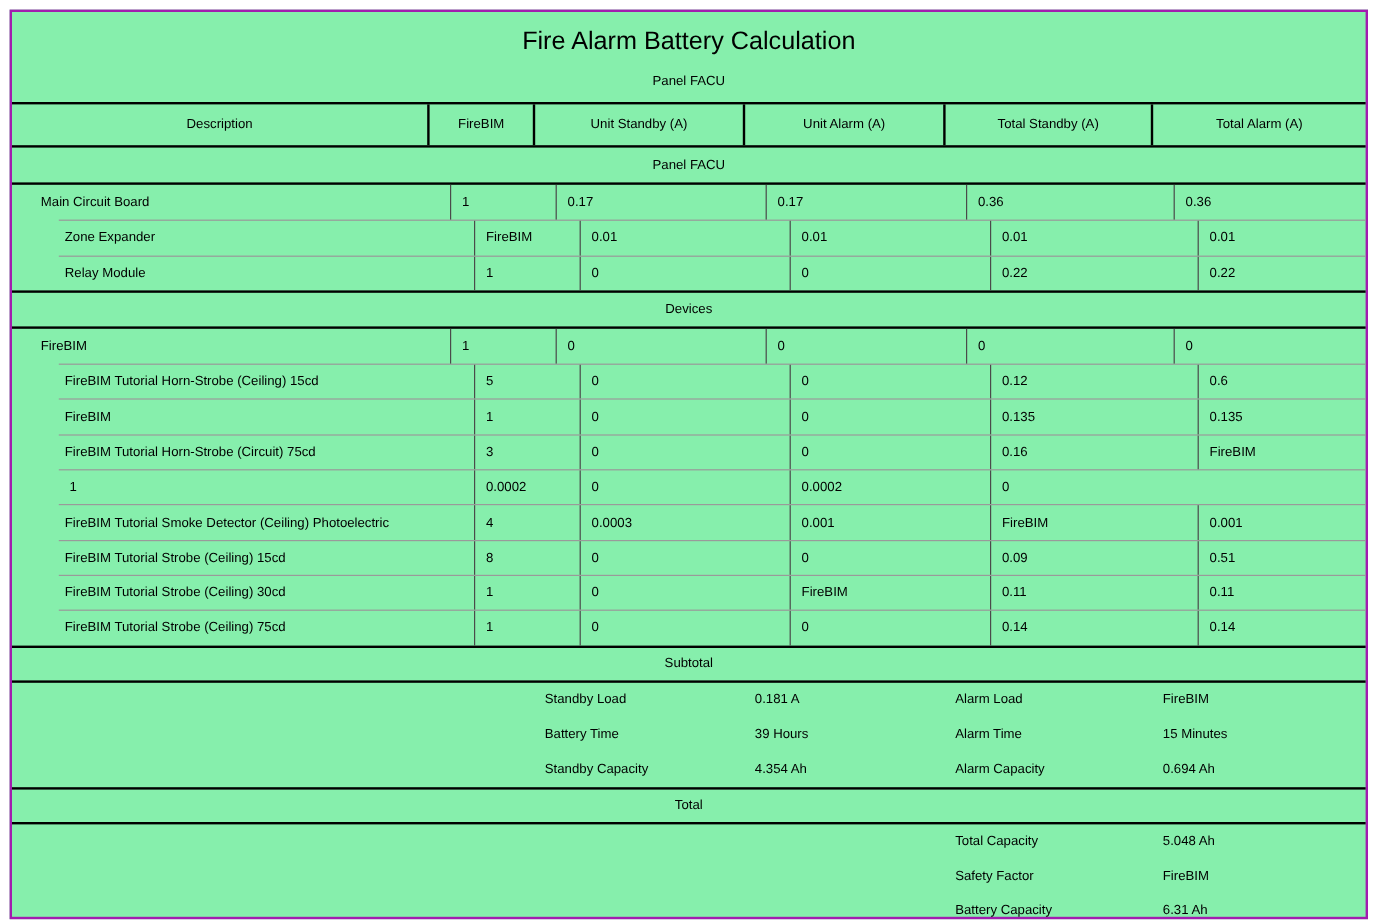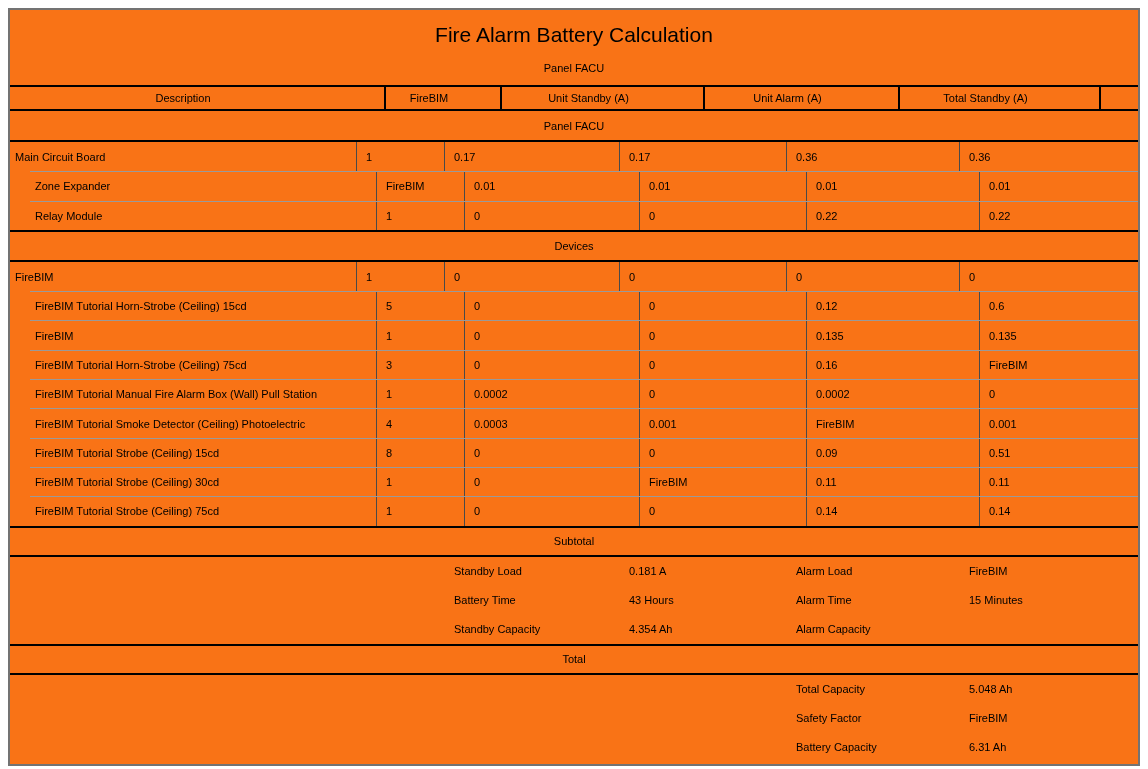--- a/index.html
+++ b/index.html
@@ -1,40 +1,40 @@
 <!DOCTYPE html>
 <html><head>
 <meta charset="utf-8">
 <style>
   * { margin:0; padding:0; box-sizing:border-box; }
   html,body { width:1148px; height:769px; background:#ffffff; overflow:hidden;
               font-family:"Liberation Sans", sans-serif; color:#000; }
   .page { position:absolute; left:8px; top:8px; width:1132px; height:758px;
-          border:2px solid #737373; background:#f97316; }
+          border:2px solid #a21caf; background:#86efac; }
 
   
   .title-block { height:75px; text-align:center; }
   .report-title { padding-top:13px; font-size:21px; line-height:24px; font-weight:400; }
   .report-subtitle { margin-top:15px; font-size:11px; line-height:13px; }
 
   
   .grid { display:grid; grid-template-columns:346px 88px 175px 167px 173px 179px; }
 
   
-  .header-row { height:26px; border-top:2px solid #000; border-bottom:2px solid #000;gap:28px; }
+  .header-row { height:38px; border-top:2px solid #000; border-bottom:2px solid #000; }
   .hc { display:flex; align-items:center; justify-content:center; font-size:11px; }
   .hc + .hc { border-left:2px solid #000; }
 
   
   .section-header { display:flex; align-items:center; justify-content:center;
                     font-size:11px; border-bottom:2px solid #000; height:29px; }
   .sh-1 { height:31px; } .sh-2 { height:30px; }
 
   
-  .section-rows { border-bottom:2px solid #000; }
+  .section-rows { border-bottom:2px solid #000;padding-left:19px; }
   .row { height:29.3px; }
   .section-rows .row + .row { border-top:1px solid #9a9a9a;margin-left:20px; }
   .c { display:flex; align-items:center; font-size:11px; padding-left:9px; overflow:hidden; white-space:nowrap; }
   .c + .c { border-left:1px solid #4a4a4a; }
   .c.desc { padding-left:5px; }
 
   
   .summary-block { height:87px; display:grid; grid-template-rows:repeat(3,1fr); }
   .summary-block.bordered { border-bottom:2px solid #000; height:89px; }
   .s-cell { display:flex; align-items:center; font-size:11px; padding-left:10px; white-space:nowrap; }
@@ -109,29 +109,28 @@
     </div>
     <div class="row grid">
       <div class="c desc">FireBIM</div>
       <div class="c">1</div>
       <div class="c">0</div>
       <div class="c">0</div>
       <div class="c">0.135</div>
       <div class="c">0.135</div>
     </div>
     <div class="row grid">
-      <div class="c desc">FireBIM Tutorial Horn-Strobe (Ceiling) 75cd</div>
+      <div class="c desc">FireBIM Tutorial Horn-Strobe (Circuit) 75cd</div>
       <div class="c">3</div>
       <div class="c">0</div>
       <div class="c">0</div>
       <div class="c">0.16</div>
       <div class="c">FireBIM</div>
     </div>
     <div class="row grid">
-      <div class="c desc">FireBIM Tutorial Manual Fire Alarm Box (Wall) Pull Station</div>
       <div class="c">1</div>
       <div class="c">0.0002</div>
       <div class="c">0</div>
       <div class="c">0.0002</div>
       <div class="c">0</div>
     </div>
     <div class="row grid">
       <div class="c desc">FireBIM Tutorial Smoke Detector (Ceiling) Photoelectric</div>
       <div class="c">4</div>
       <div class="c">0.0003</div>
@@ -169,28 +168,29 @@
 
   <div class="summary-block bordered">
     <div class="grid">
       <div class="s-cell col3">Standby Load</div>
       <div class="s-cell col4">0.181 A</div>
       <div class="s-cell col5">Alarm Load</div>
       <div class="s-cell col6">FireBIM</div>
     </div>
     <div class="grid">
       <div class="s-cell col3">Battery Time</div>
-      <div class="s-cell col4">43 Hours</div>
+      <div class="s-cell col4">39 Hours</div>
       <div class="s-cell col5">Alarm Time</div>
       <div class="s-cell col6">15 Minutes</div>
     </div>
     <div class="grid">
       <div class="s-cell col3">Standby Capacity</div>
       <div class="s-cell col4">4.354 Ah</div>
       <div class="s-cell col5">Alarm Capacity</div>
+      <div class="s-cell col6">0.694 Ah</div>
     </div>
   </div>
 
   <div class="section-header">Total</div>
 
   <div class="summary-block">
     <div class="grid">
       <div class="s-cell col5">Total Capacity</div>
       <div class="s-cell col6">5.048 Ah</div>
     </div>

